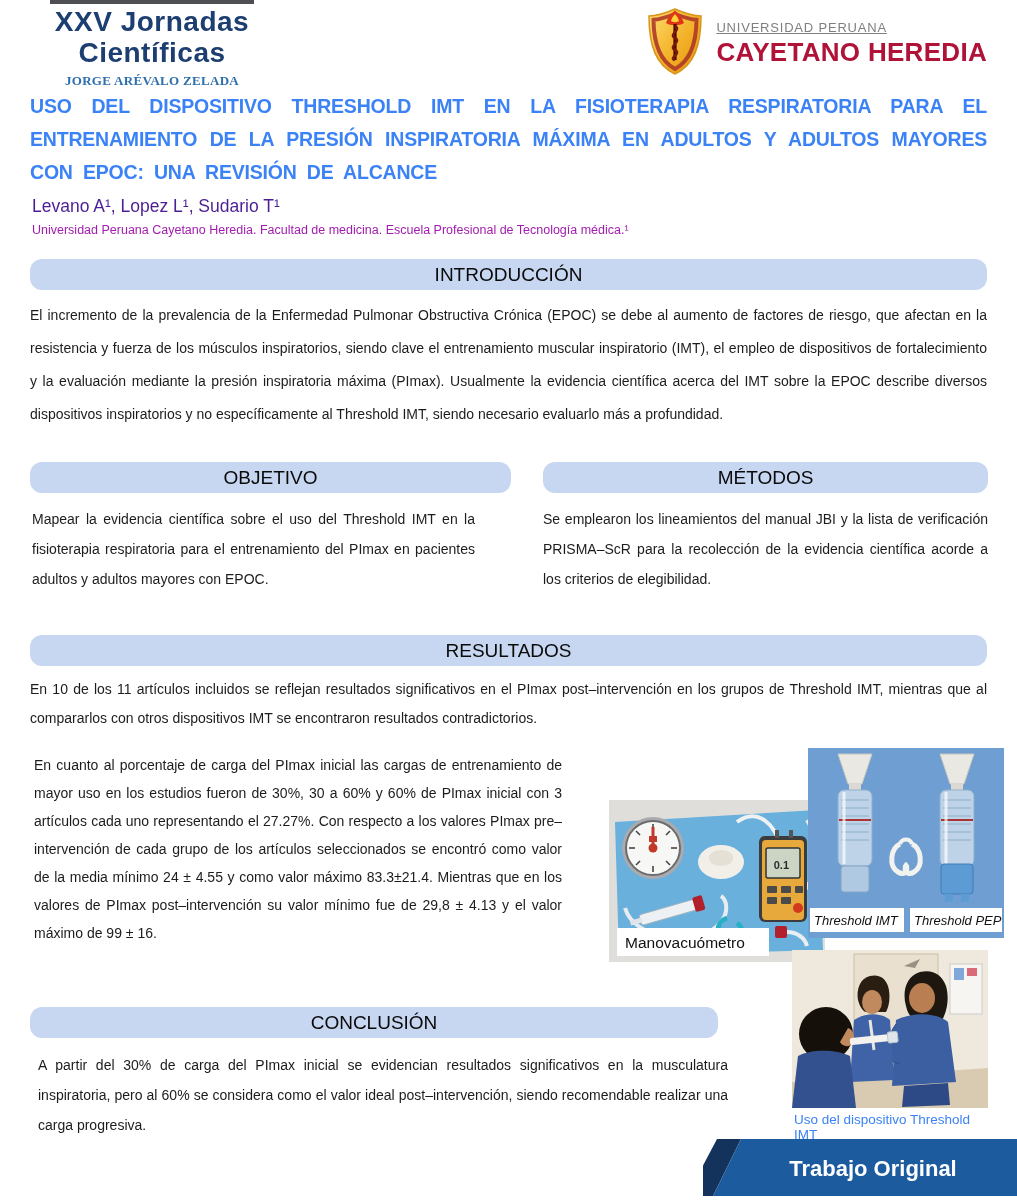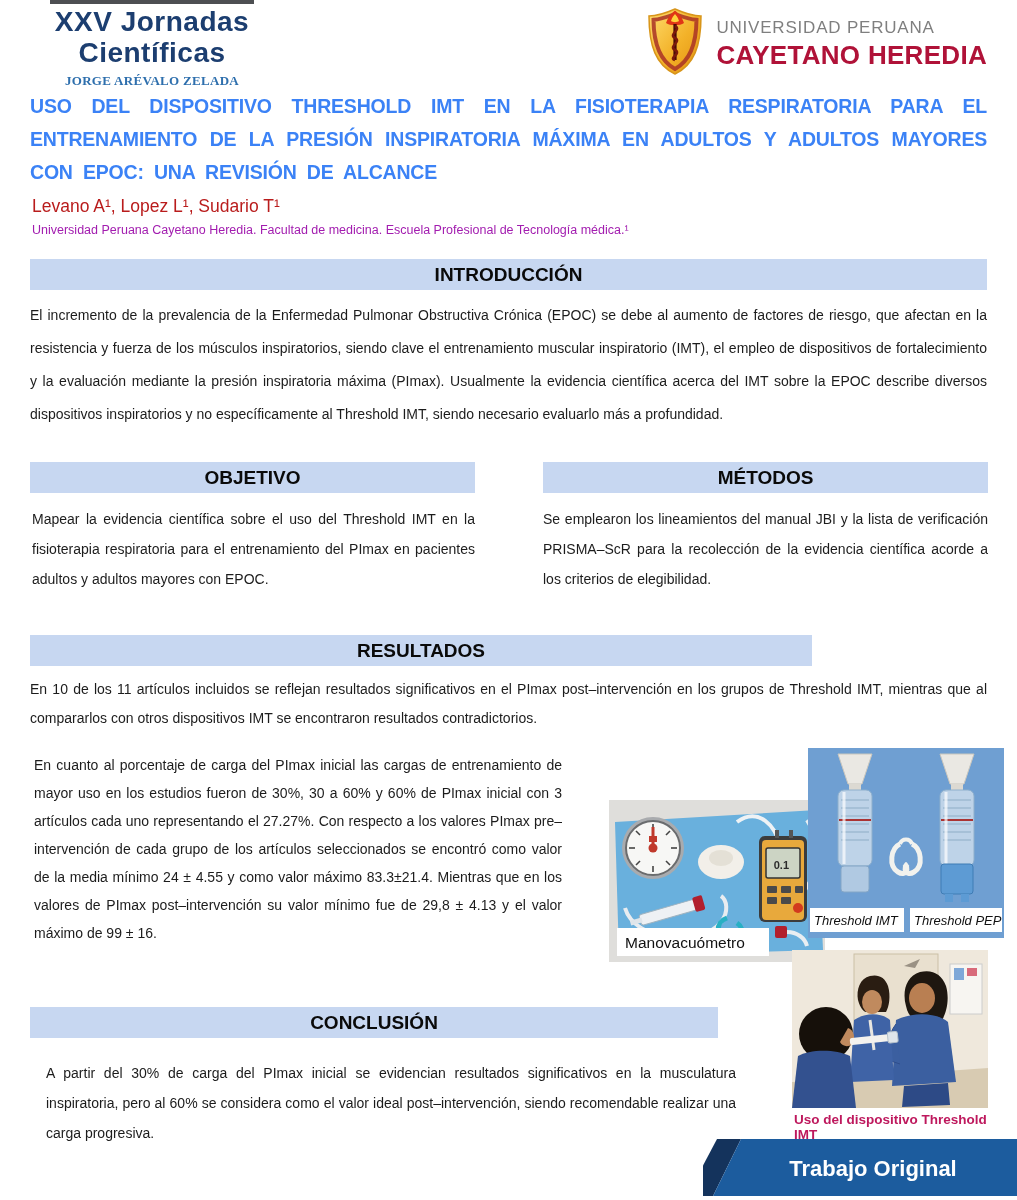--- a/index.html
+++ b/index.html
@@ -6,53 +6,53 @@
   .poster{position:relative;width:1017px;height:1200px;background:#ffffff;overflow:hidden;
           font-family:"Liberation Sans",sans-serif;color:#1c1c1c;}
   svg text{font-family:"Liberation Sans",sans-serif;}
 
   
   .event-logo{position:absolute;left:32px;top:0;width:240px;text-align:center;}
   .event-topstrip{height:4px;background:#4d4f52;width:204px;margin:0 auto 3px auto;}
   .event-line{font-size:28px;font-weight:bold;color:#1c3e70;line-height:1.1;letter-spacing:.5px;}
   .event-sub{font-size:13px;font-weight:bold;color:#2e6fad;margin-top:4px;letter-spacing:.3px;font-family:Liberation Serif, serif;}
   .uni-logo{position:absolute;right:30px;top:8px;display:flex;align-items:center;gap:12px;}
-  .uni-text .l1{font-size:17px;color:#7f7f7f;letter-spacing:.8px;}
+  .uni-text .l1{font-size:13px;color:#7f7f7f;letter-spacing:.8px;text-decoration:underline;}
   .uni-text .l2{font-size:26px;font-weight:bold;color:#b01238;letter-spacing:.3px;margin-top:2px;}
 
   
   .title{position:absolute;top:90px;left:30px;width:957px;font-size:19.5px;font-weight:bold;
          color:#3b82f6;text-align:justify;line-height:33px;letter-spacing:-.2px;word-spacing:5px;}
-  .authors{position:absolute;top:196px;left:32px;font-size:17.5px;color:#b91c1c;}
+  .authors{position:absolute;top:196px;left:32px;font-size:17.5px;color:#4c1d95;}
   .affiliation{position:absolute;top:223px;left:32px;font-size:12.5px;color:#a21caf;}
 
   
-  .band{position:absolute;background:#c7d7f1;text-align:center;font-weight:bold;font-size:19px;
-        color:#0a0a0a;height:31px;line-height:31px;}
+  .band{position:absolute;background:#c7d7f1;text-align:center;font-weight:normal;font-size:19px;
+        color:#0a0a0a;height:31px;line-height:31px;border-radius:12px;}
   .band-intro{top:259px;left:30px;width:957px;}
-  .band-objetivo{top:462px;left:30px;width:445px;}
+  .band-objetivo{top:462px;left:30px;width:481px;}
   .band-metodos{top:462px;left:543px;width:445px;}
-  .band-resultados{top:635px;left:30px;width:782px;}
+  .band-resultados{top:635px;left:30px;width:957px;}
   .band-conclusion{top:1007px;left:30px;width:688px;}
 
   
   .bodytext{position:absolute;text-align:justify;font-size:14px;color:#1c1c1c;}
   .intro-text{top:299px;left:30px;width:957px;line-height:33px;}
   .objetivo-text{top:504px;left:32px;width:443px;line-height:30px;}
   .metodos-text{top:504px;left:543px;width:445px;line-height:30px;}
   .resultados-p1{top:675px;left:30px;width:957px;line-height:29px;}
   .resultados-p2{top:751px;left:34px;width:528px;line-height:28px;}
   .conclusion-text{top:1046px;left:34px;width:690px;line-height:30px;}
 
   
   .fig1{position:absolute;left:570px;top:800px;padding-left:39px;}
   .fig2{position:absolute;left:808px;top:748px;font-style:italic;}
   .fig3{position:absolute;left:792px;top:950px;}
   .fig3-caption{position:absolute;left:794px;top:1112px;width:200px;font-size:13.5px;
-                font-weight:bold;color:#be185d;}
+                font-weight:normal;color:#3b82f6;}
 
   
   .footer-banner{position:absolute;right:0;bottom:0;}
 </style>
 </head>
 <body>
 
 <div class="poster">
 
   <div class="event-logo">
@@ -239,21 +239,21 @@
 
       <g transform="rotate(-6 60 92)">
         <rect x="58" y="88" width="40" height="7" rx="2" fill="#f4f2ee"></rect>
         <rect x="96" y="86" width="10" height="11" rx="2" fill="#dfe5ea" stroke="#b9c4cc"></rect>
       </g>
     </svg>
   </div>
   <div class="fig3-caption">Uso del dispositivo Threshold IMT</div>
 
   <div class="band band-conclusion">CONCLUSIÓN</div>
-  <p class="bodytext conclusion-text" style="margin:12px;">A partir del 30% de carga del PImax inicial se evidencian resultados significativos en la musculatura inspiratoria, pero al 60% se considera como el valor ideal post–intervención, siendo recomendable realizar una carga progresiva.</p>
+  <p class="bodytext conclusion-text" style="margin:4px;">A partir del 30% de carga del PImax inicial se evidencian resultados significativos en la musculatura inspiratoria, pero al 60% se considera como el valor ideal post–intervención, siendo recomendable realizar una carga progresiva.</p>
 
   <div class="footer-banner">
     <svg width="314" height="57" viewBox="0 0 314 57">
       <polygon points="14,0 38,0 10,57 -16,57" fill="#14335c"></polygon>
       <polygon points="38,0 314,0 314,57 10,57" fill="#1c5c9e"></polygon>
       <text x="170" y="37" font-size="22" font-weight="bold" fill="#ffffff" text-anchor="middle">Trabajo Original</text>
     </svg>
   </div>
 
 </div>

